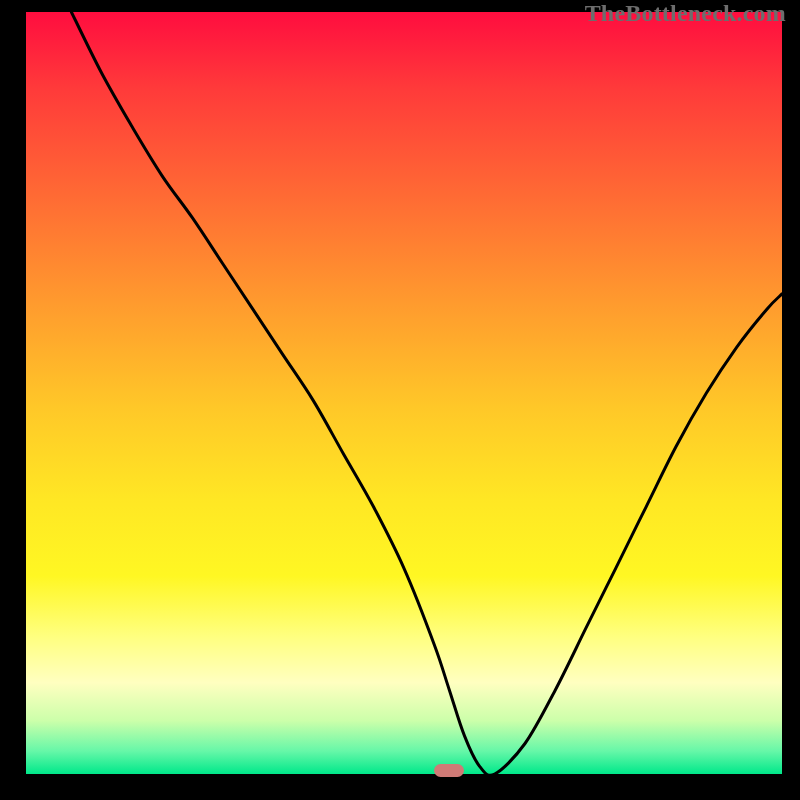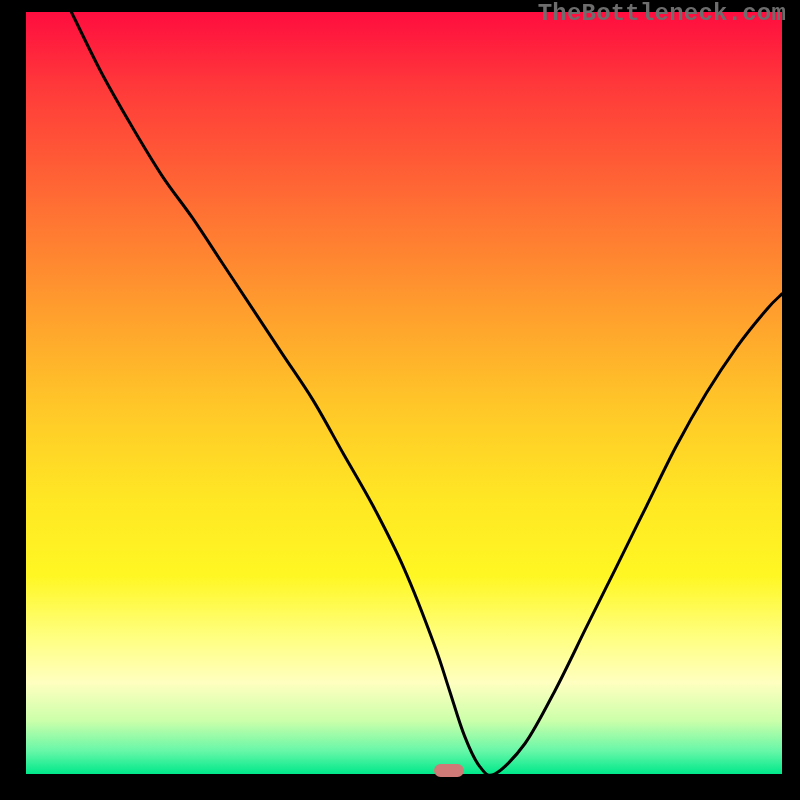--- a/index.html
+++ b/index.html
@@ -36,21 +36,21 @@
       #ffffc0 88%,
       #ccffaa 93%,
       #66f7a8 97%,
       #00e88a 100%
     );
   }
   .watermark {
     position: absolute;
     top: 0px;
     right: 14px;
-    font-family: Liberation Mono, monospace;
+    font-family: Liberation Serif, serif;
     font-size: 24px;
     font-weight: 600;
     color: #6d6d6d;
     letter-spacing: 0.2px;
     user-select: none;
   }
   svg.curve {
     position: absolute;
     left: 0;
     top: 0;

